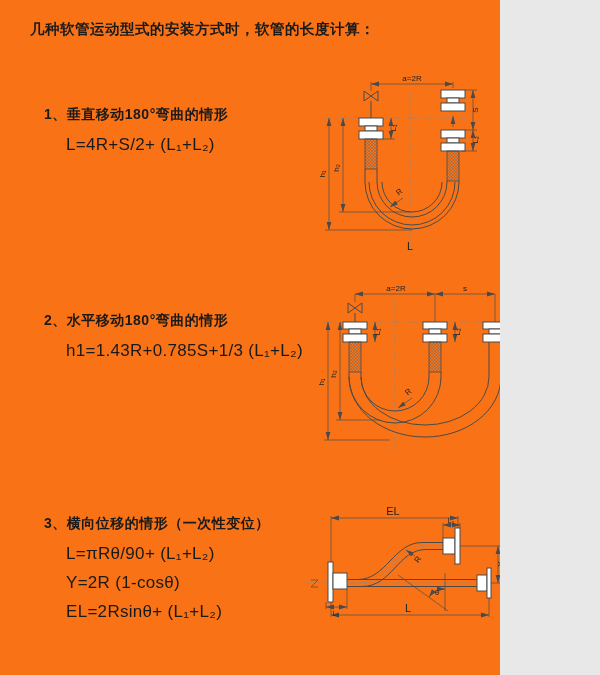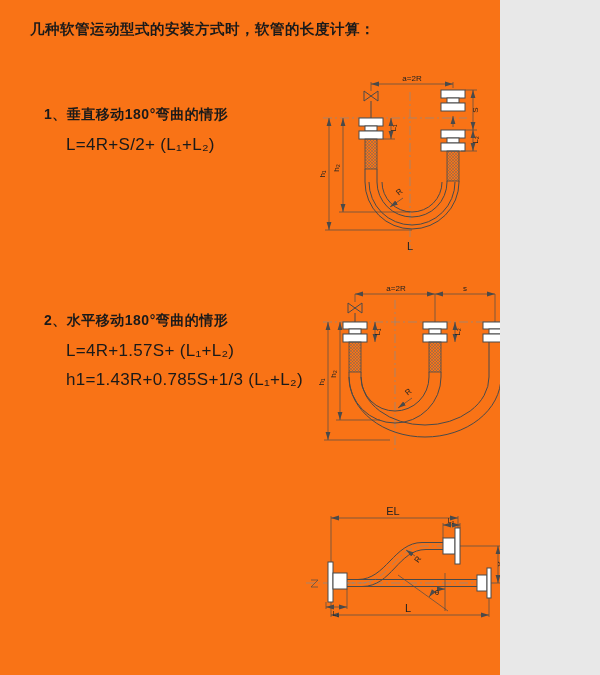--- a/index.html
+++ b/index.html
@@ -31,24 +31,29 @@
 
   <div class="doc-title">几种软管运动型式的安装方式时，软管的长度计算：</div>
 
   <div class="section" style="top:104px;">
     <div class="sec-heading">1、垂直移动180°弯曲的情形</div>
     <div class="formula">L=4R+S/2+ (L₁+L₂)</div>
   </div>
 
   <div class="section" style="top:310px;">
     <div class="sec-heading">2、水平移动180°弯曲的情形</div>
-    <div class="formula">L=4R+1.57S+ (L₁+L₂)</div>
     <div class="formula">h1=1.43R+0.785S+1/3 (L₁+L₂)</div>
   </div>
 
+  <div class="section" style="top:513px;">
+    <div class="sec-heading">3、横向位移的情形（一次性变位）</div>
+    <div class="formula">L=πRθ/90+ (L₁+L₂)</div>
+    <div class="formula">Y=2R (1-cosθ)</div>
+    <div class="formula">EL=2Rsinθ+ (L₁+L₂)</div>
+  </div>
 
   <svg class="diagram" style="left:315px;top:70px;" width="215" height="190" viewBox="0 0 215 190">
     <defs>
       <marker id="a1e" markerWidth="9" markerHeight="8" refX="8" refY="3" orient="auto" markerUnits="userSpaceOnUse">
         <path d="M0,0.6 L8,3 L0,5.4 Z" fill="#4a4a4a"></path>
       </marker>
       <marker id="a1s" markerWidth="9" markerHeight="8" refX="0" refY="3" orient="auto" markerUnits="userSpaceOnUse">
         <path d="M8,0.6 L0,3 L8,5.4 Z" fill="#4a4a4a"></path>
       </marker>
       <pattern id="b1" width="3" height="3" patternUnits="userSpaceOnUse">

